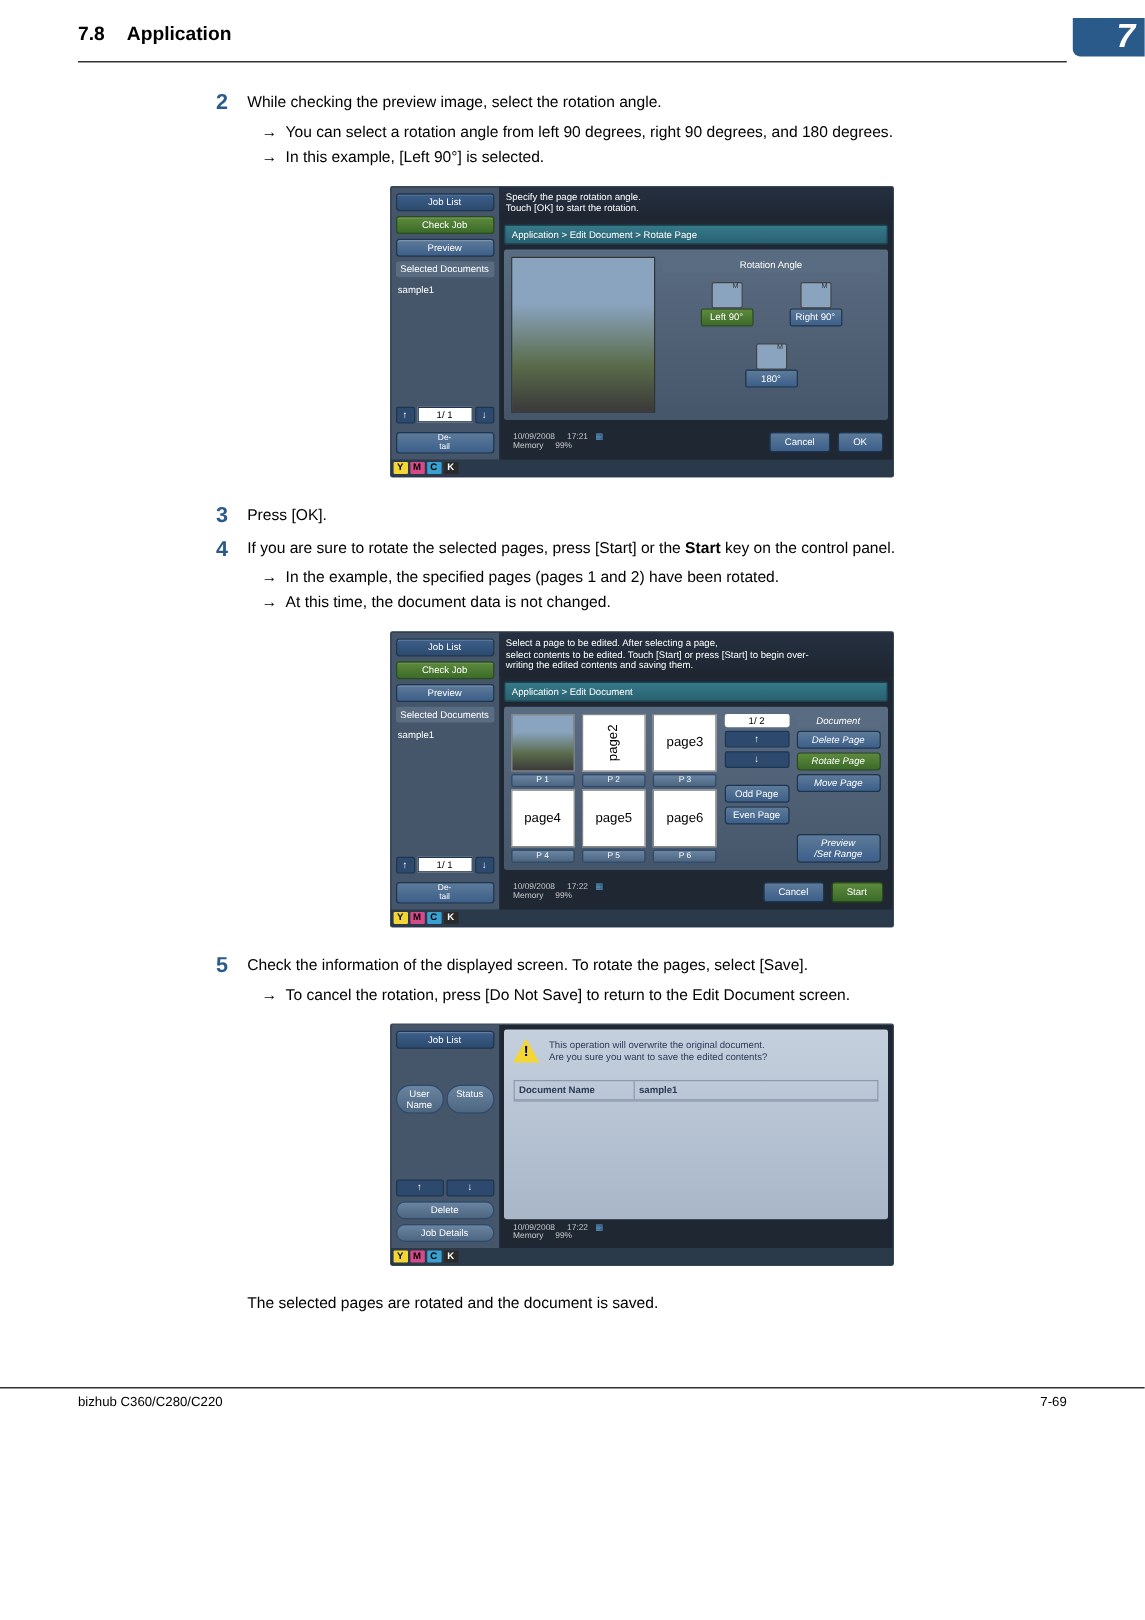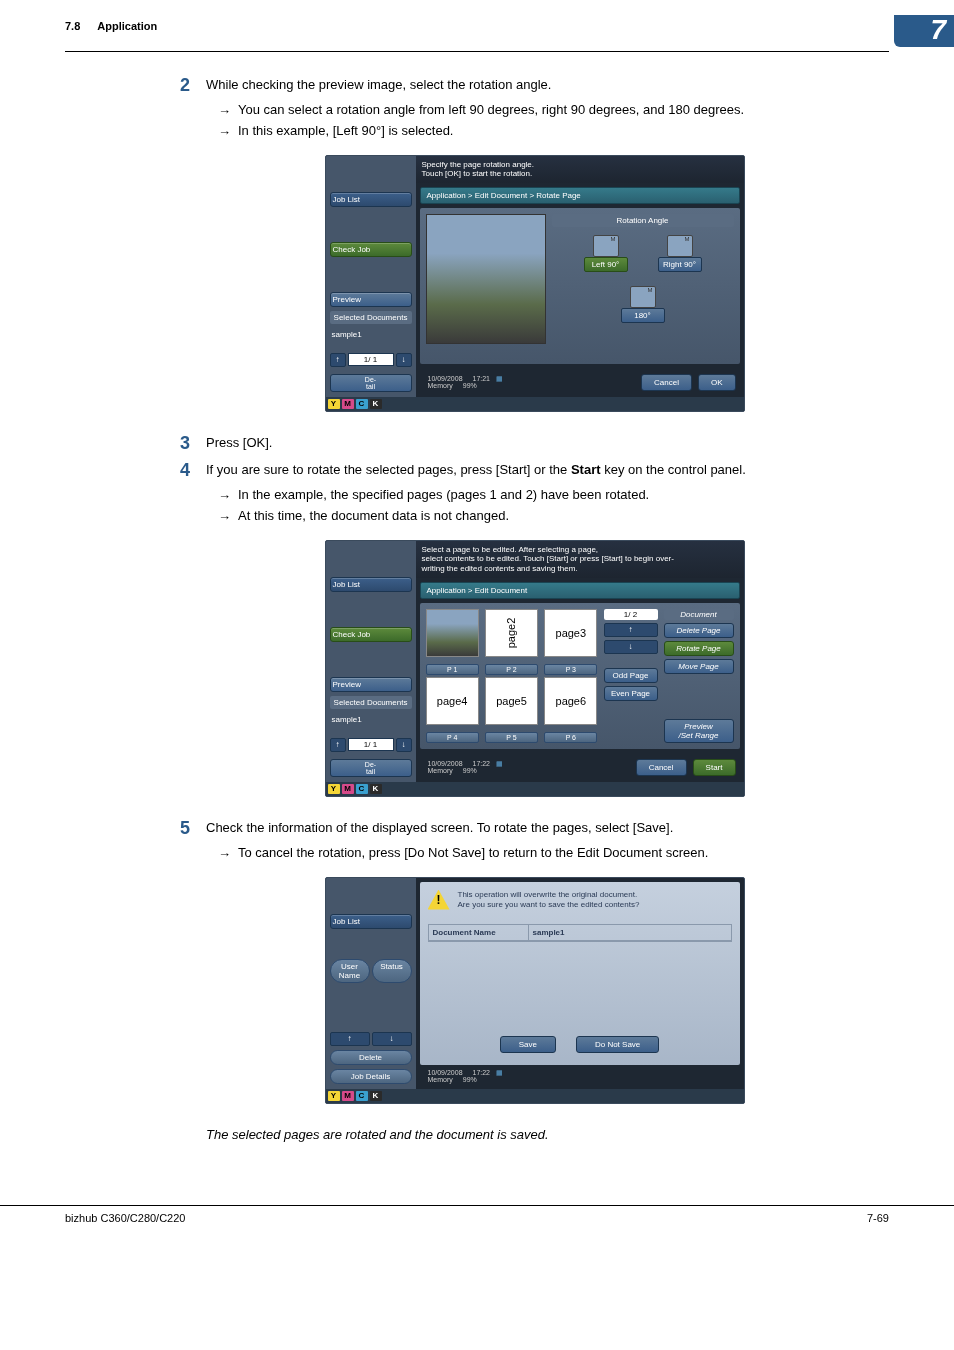--- a/index.html
+++ b/index.html
@@ -10,21 +10,21 @@
     margin: 0 auto;
     padding: 0;
     font-size: 13px;
   }
   .page-header {
     display: flex;
     justify-content: space-between;
     align-items: flex-start;
     padding: 20px 65px 0 65px;
   }
-  .header-left { font-size: 11px; }
+  .header-left { font-size: 16px; }
   .header-left .sec-num { font-weight: bold; }
   .header-left .sec-title { font-weight: bold; margin-left: 14px; }
   .chapter-tab {
     background: #2a5a8a;
     color: #fff;
     font-size: 28px;
     font-weight: bold;
     font-style: italic;
     width: 60px;
     height: 32px;
@@ -73,25 +73,25 @@
     background: #46566a;
     padding: 5px 4px;
     display: flex;
     flex-direction: column;
     gap: 4px;
   }
   .panel-btn {
     background: linear-gradient(#3c5f8a,#2d4a6e);
     color: #fff;
     font-size: 8px;
+    text-align: center;
     border: 1px solid #1c3550;
     border-radius: 3px;
     padding: 2px 2px;
     box-shadow: inset 0 1px 0 rgba(255,255,255,0.2);
-    margin-top: 31px;
   }
   .panel-btn.sel {
     background: linear-gradient(#5d8a3c,#3c6b2a);
     border-color: #284d18;
   }
   .panel-btn.wide { background: linear-gradient(#5d7a99,#3c5f8a); }
   .sel-docs-hdr {
     background: #5a6c82;
     color: #fff;
     font-size: 8px;
@@ -347,21 +347,21 @@
   .doc-field-row { display:flex; border-bottom:1px solid #8a99ac;font-weight:bold; }
   .doc-field-label { width:100px; padding:3px 4px; font-size:8px; color:#2a3a55; border-right:1px solid #8a99ac; }
   .doc-field-val { flex:1; padding:3px 4px; font-size:8px; color:#2a3a55; }
   .empty-fill { height: 90px; }
   .save-row { display:flex; justify-content:center; gap:20px; margin-top:4px; margin-bottom:4px;}
   .save-btn {
     background: linear-gradient(#5d7a99,#3c5f8a);
     color:#fff; font-size:8px; padding:3px 18px; border-radius:3px; border:1px solid #1c3550;
   }
 
-  .final-note { padding-left: 26px; line-height:1.45;font-style:italic; }
+  .final-note { padding-left: 26px; line-height:1.45; }
 
   .page-footer {
     display:flex;
     justify-content: space-between;
     padding: 0 65px;
     margin-top: 60px;
     font-size: 11px;
     border-top: 1px solid #000;
     padding-top: 6px;
   }
@@ -607,24 +607,20 @@
             <div class="warn-text" style="white-space:pre-line;">This operation will overwrite the original document.
 Are you sure you want to save the edited contents?</div>
           </div>
           <div class="doc-fields">
             <div class="doc-field-row">
               <div class="doc-field-label">Document Name</div>
               <div class="doc-field-val">sample1</div>
             </div>
           </div>
           <div class="empty-fill"></div>
-          <div class="save-row">
-            <div class="save-btn">Save</div>
-            <div class="save-btn">Do Not Save</div>
-          </div>
         </div>
         <div class="footer-bar" style="padding-top:0;">
           <div class="footer-info">
             <span>10/09/2008</span>
             <span class="time">17:22</span>
             <span class="mem-icon">▦</span><br>
             <span>Memory</span>
             <span class="time">99%</span>
           </div>
         </div>

